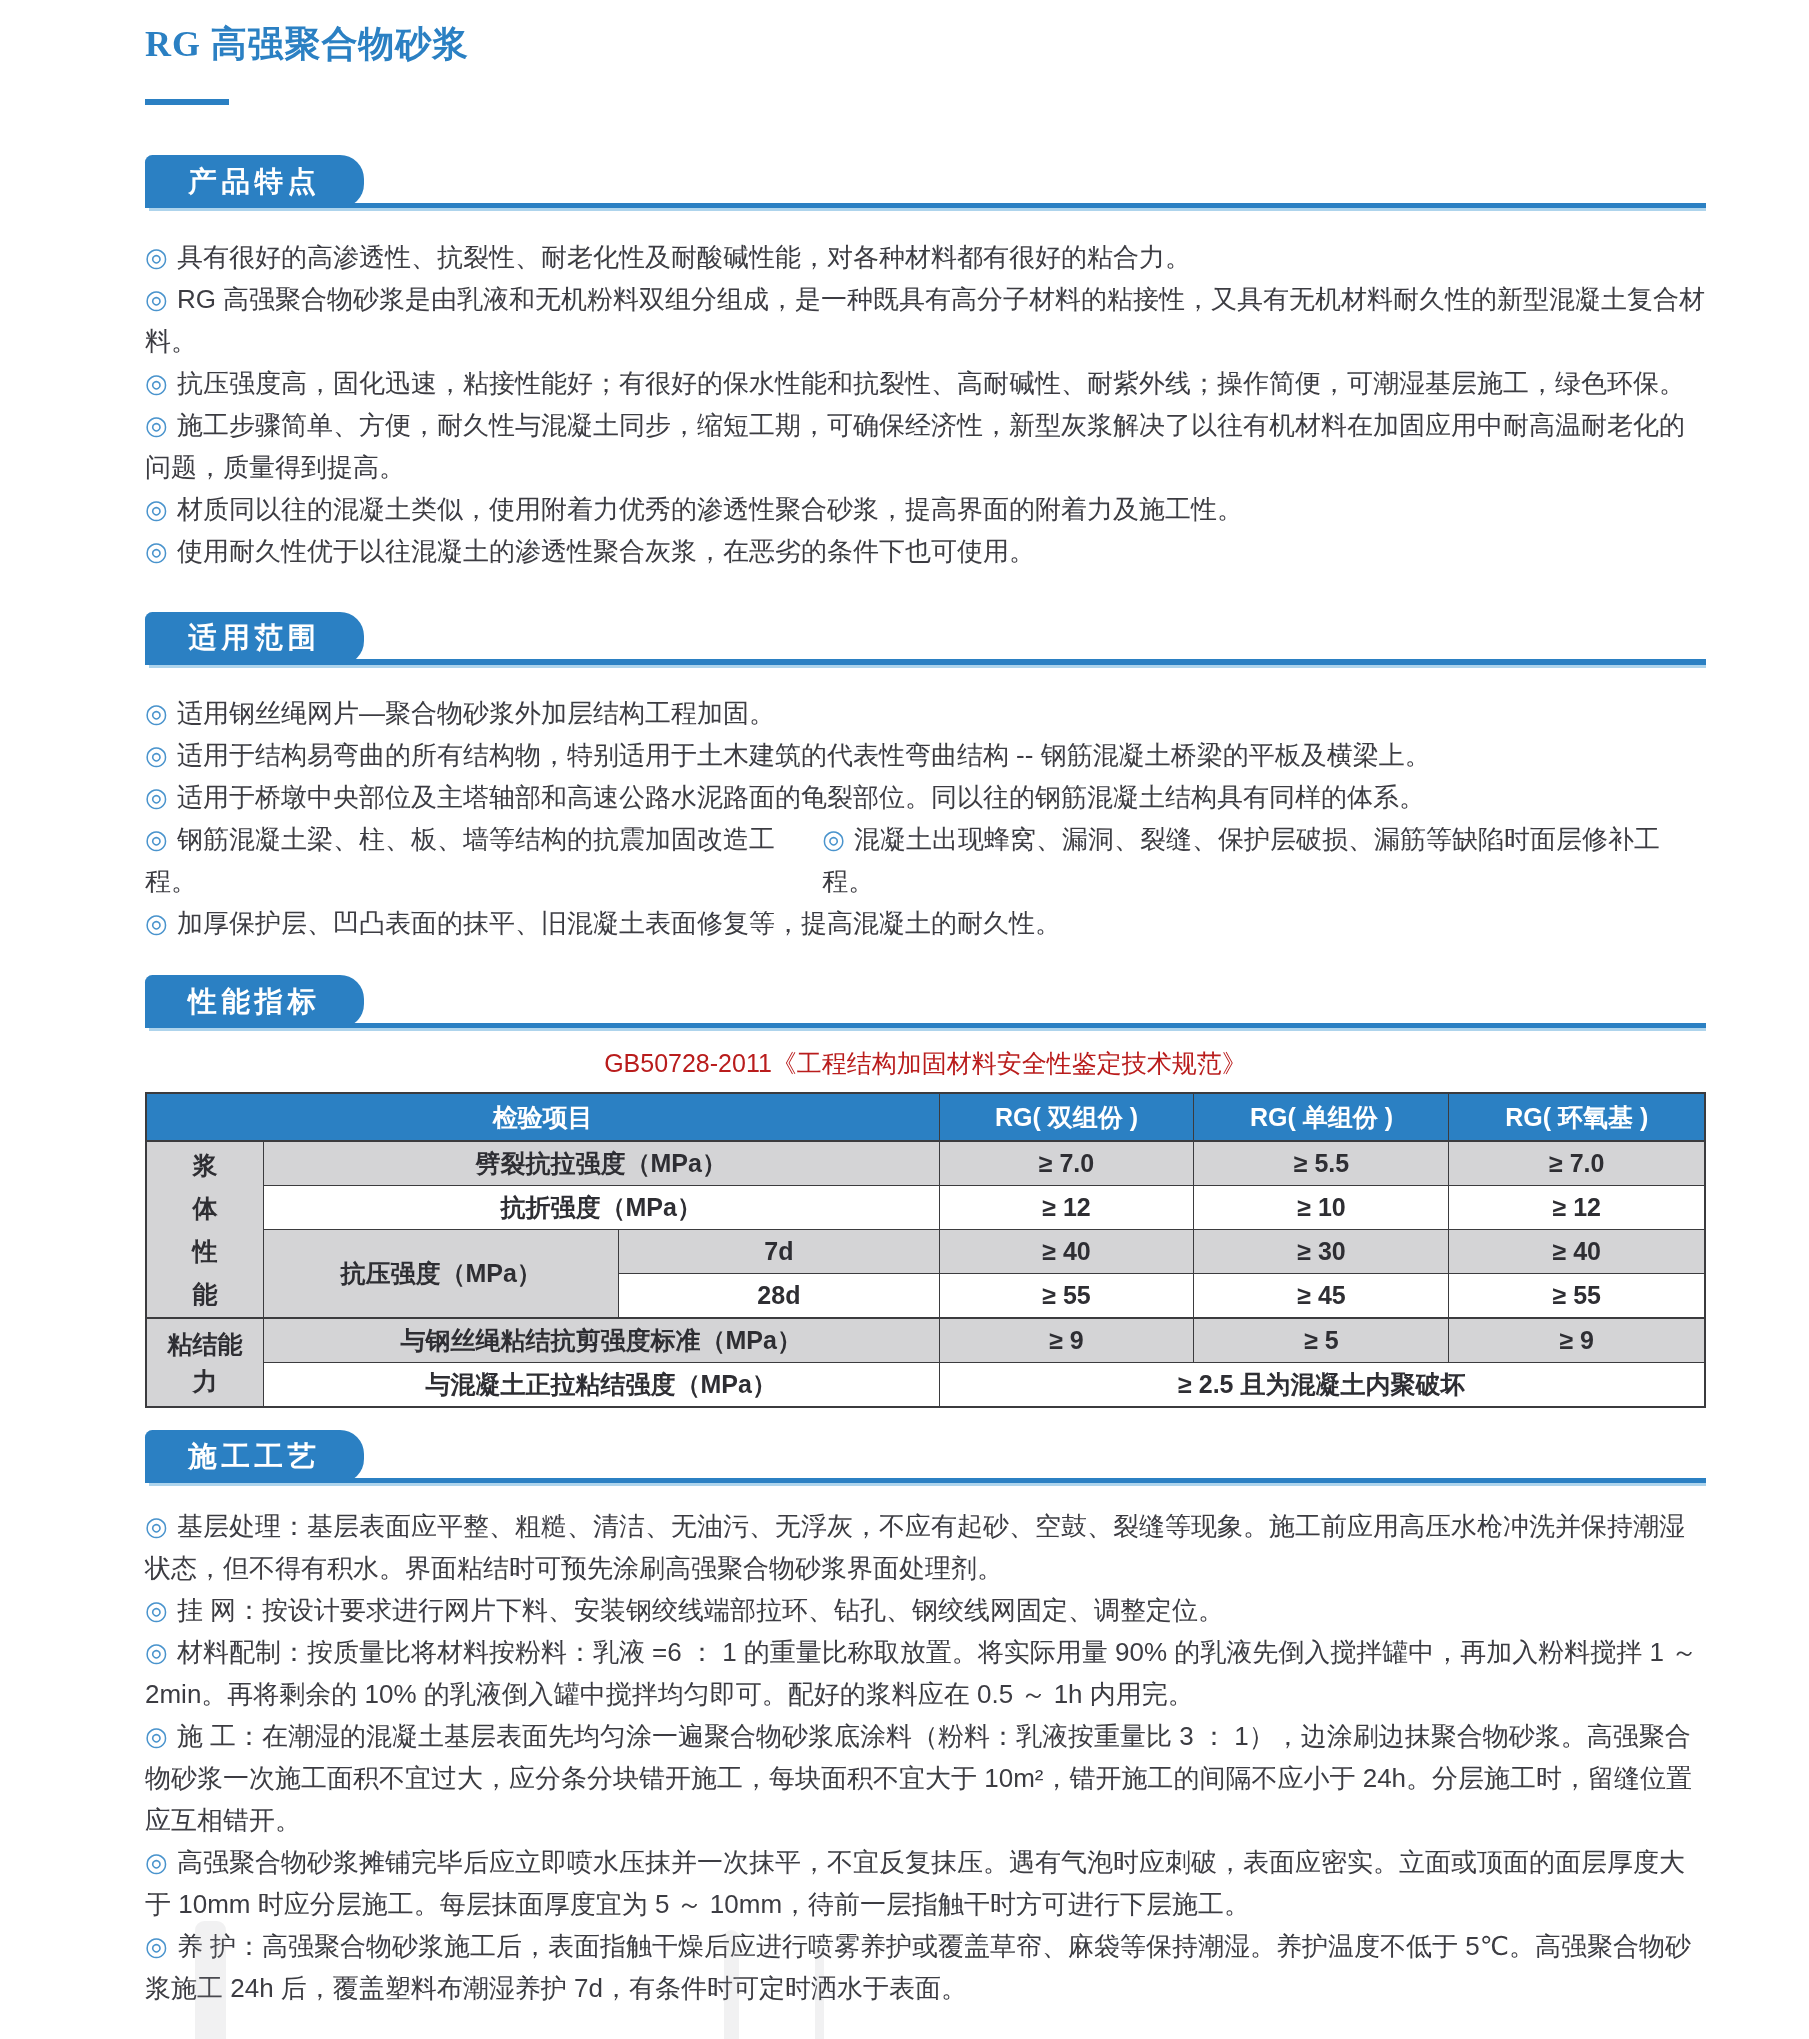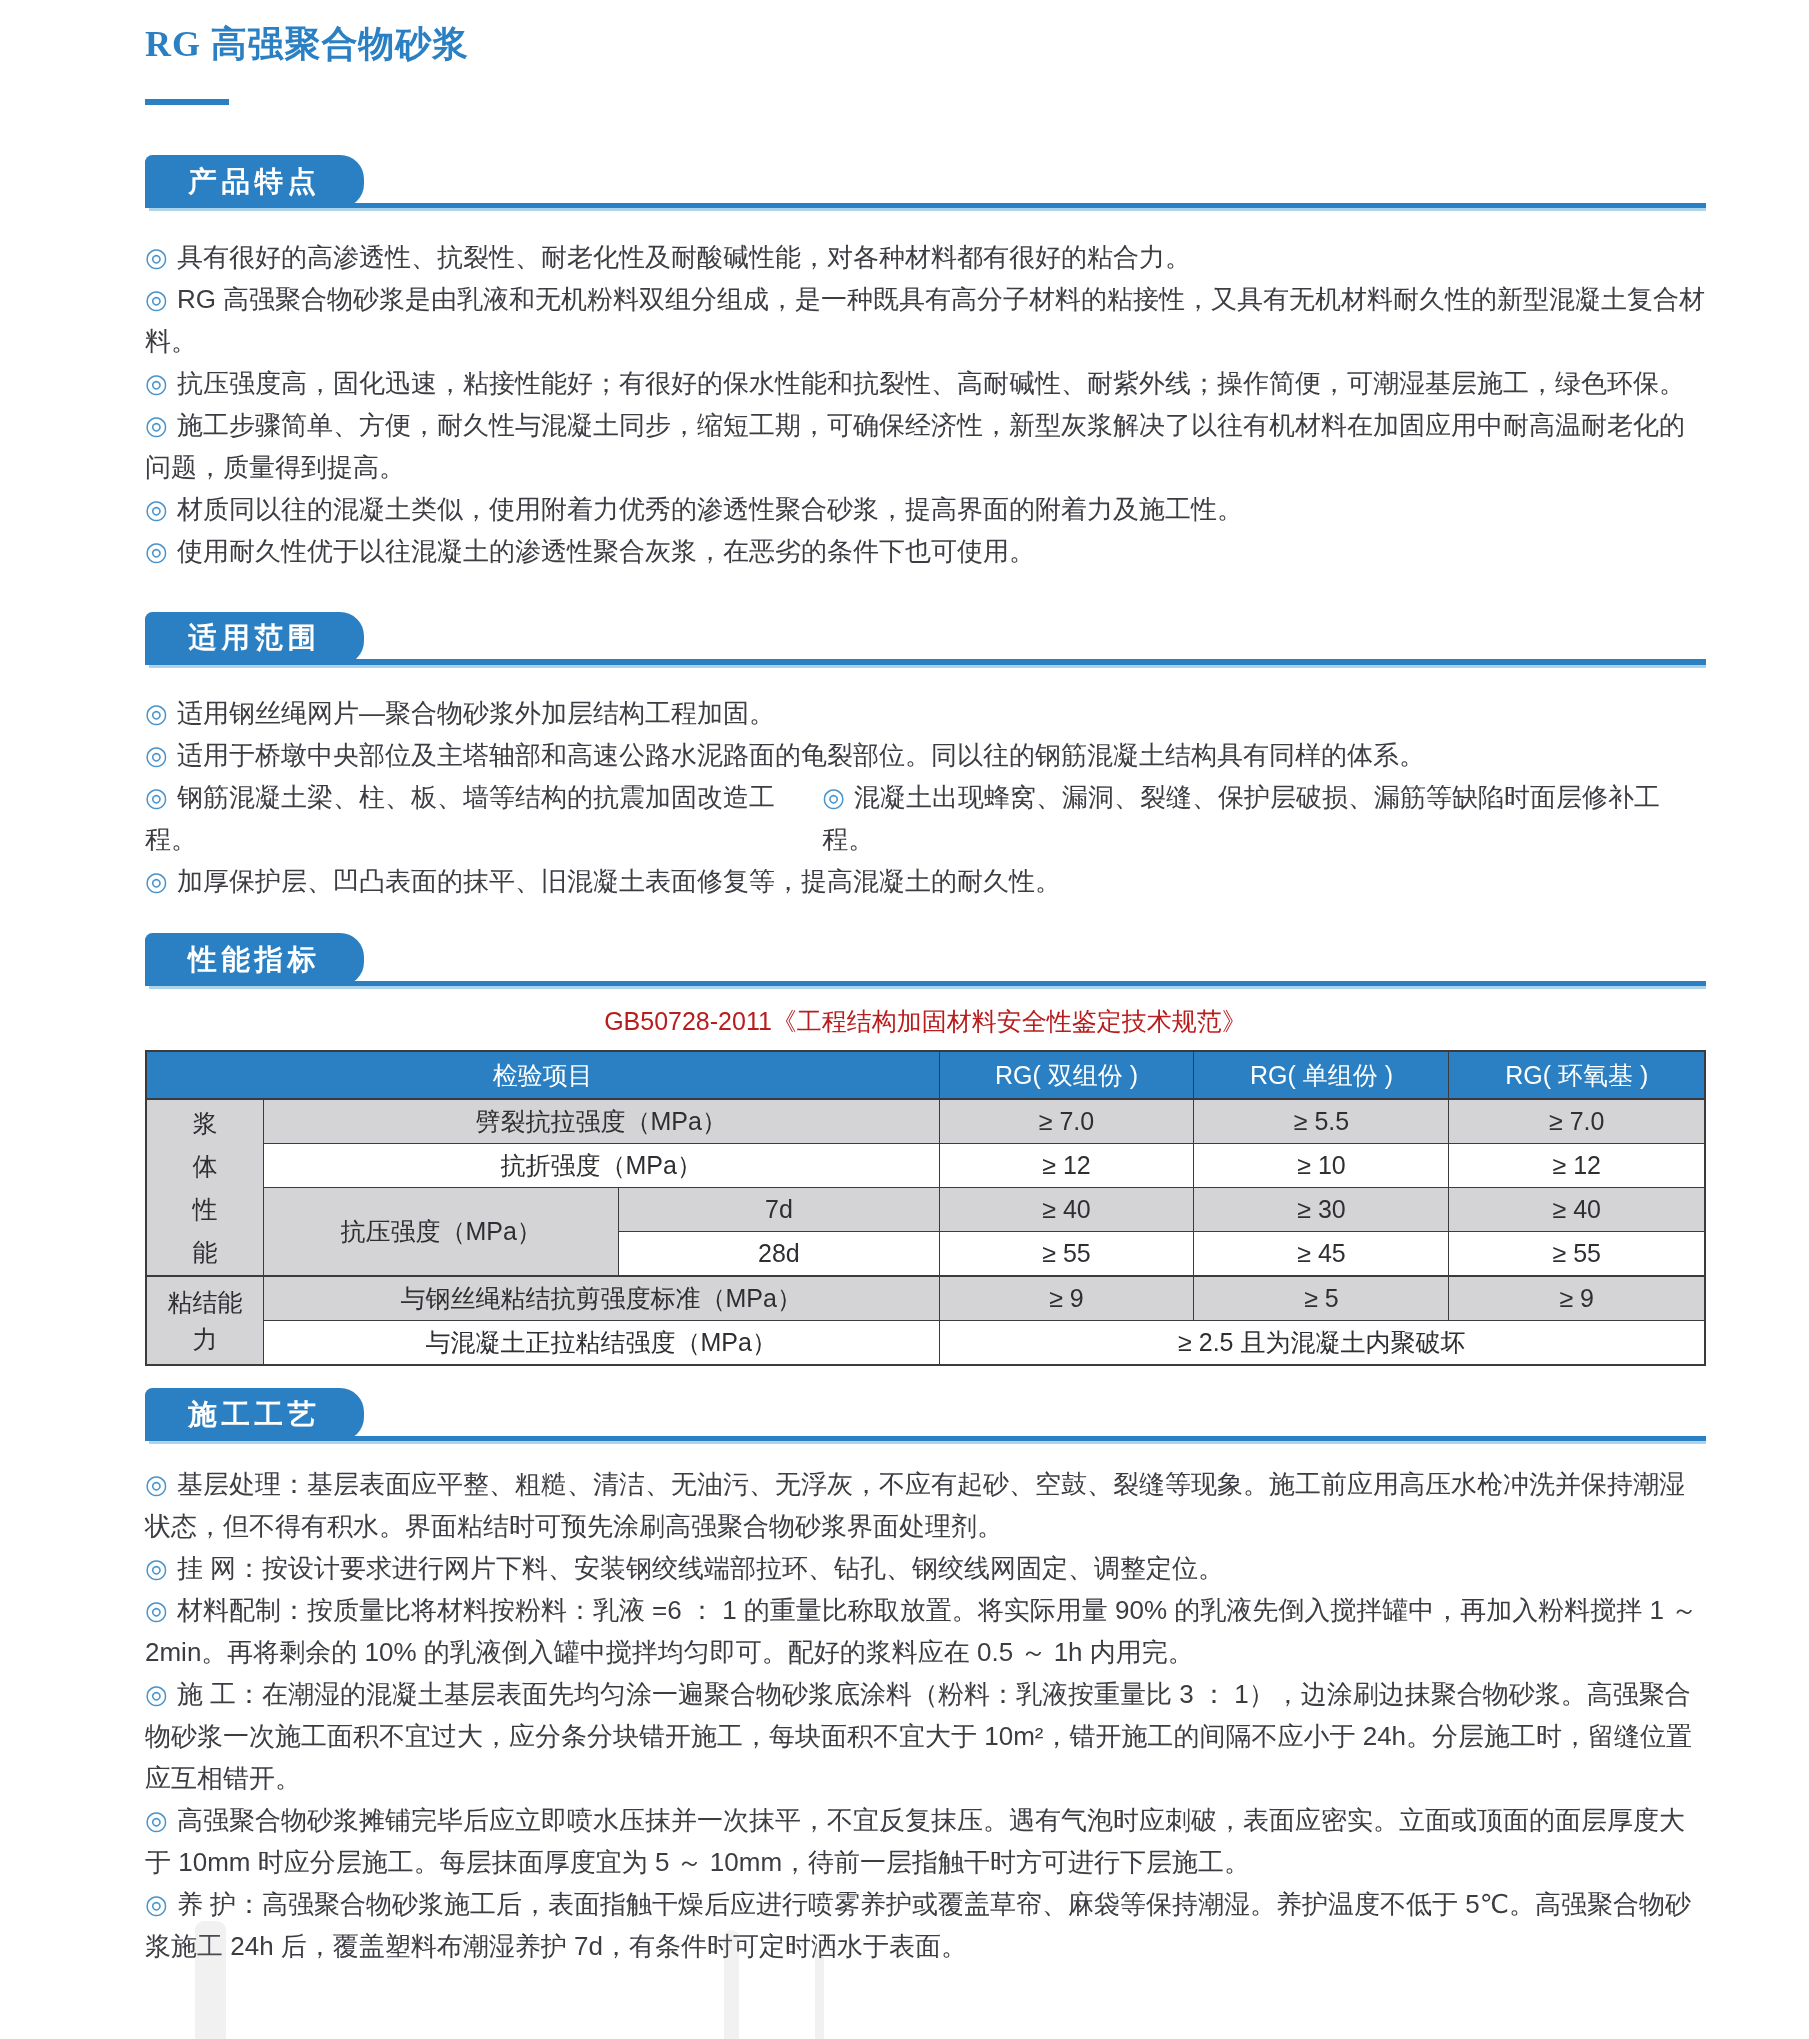--- a/index.html
+++ b/index.html
@@ -57,21 +57,21 @@
   .table-caption{
     margin-top:20px;font-size:25px;line-height:31px;color:#b91c1c;text-align:center;
   }
   table.perf{
     margin-top:13px;width:100%;border-collapse:collapse;table-layout:fixed;
     border:2.8px solid var(--border);
   }
   table.perf td,table.perf th{
     border:1.8px solid var(--border);
     text-align:center;vertical-align:middle;
-    font-size:25px;font-weight:normal;color:#2e2e33;
+    font-size:25px;font-weight:bold;color:#2e2e33;
     height:43px;padding:0 19px;overflow:hidden;
   }
   table.perf thead th{
     background:var(--accent);color:#ffffff;height:46px;border-bottom:2.8px solid var(--border);
   }
   .row-gray td{background:var(--gray-cell);}
   .row-white td{background:#ffffff;}
   td.group-cell{
     background:var(--gray-cell) !important;
     white-space:pre-line;line-height:43px;font-size:26px;
@@ -110,20 +110,21 @@
     </div>
 
     <div class="section-head" style="margin-top:40px">
       <div class="section-badge">
         <span>适用范围</span>
       </div>
       <div class="head-rule"></div>
     </div>
     <div class="bullets">
       <div class="bullet-line"><span class="mk">◎</span><span>适用钢丝绳网片—聚合物砂浆外加层结构工程加固。</span></div>
+      <div class="bullet-line"><span class="mk">◎</span><span>适用于结构易弯曲的所有结构物，特别适用于土木建筑的代表性弯曲结构 -- 钢筋混凝土桥梁的平板及横梁上。</span></div>
       <div class="bullet-line"><span class="mk">◎</span><span>适用于桥墩中央部位及主塔轴部和高速公路水泥路面的龟裂部位。同以往的钢筋混凝土结构具有同样的体系。</span></div>
       <div class="bullet-line bullet-pair">
         <span><span class="mk">◎</span><span>钢筋混凝土梁、柱、板、墙等结构的抗震加固改造工程。</span></span>
         <span><span class="mk">◎</span><span>混凝土出现蜂窝、漏洞、裂缝、保护层破损、漏筋等缺陷时面层修补工程。</span></span>
       </div>
       <div class="bullet-line"><span class="mk">◎</span><span>加厚保护层、凹凸表面的抹平、旧混凝土表面修复等，提高混凝土的耐久性。</span></div>
     </div>
 
     <div class="section-head" style="margin-top:31px">
       <div class="section-badge">

